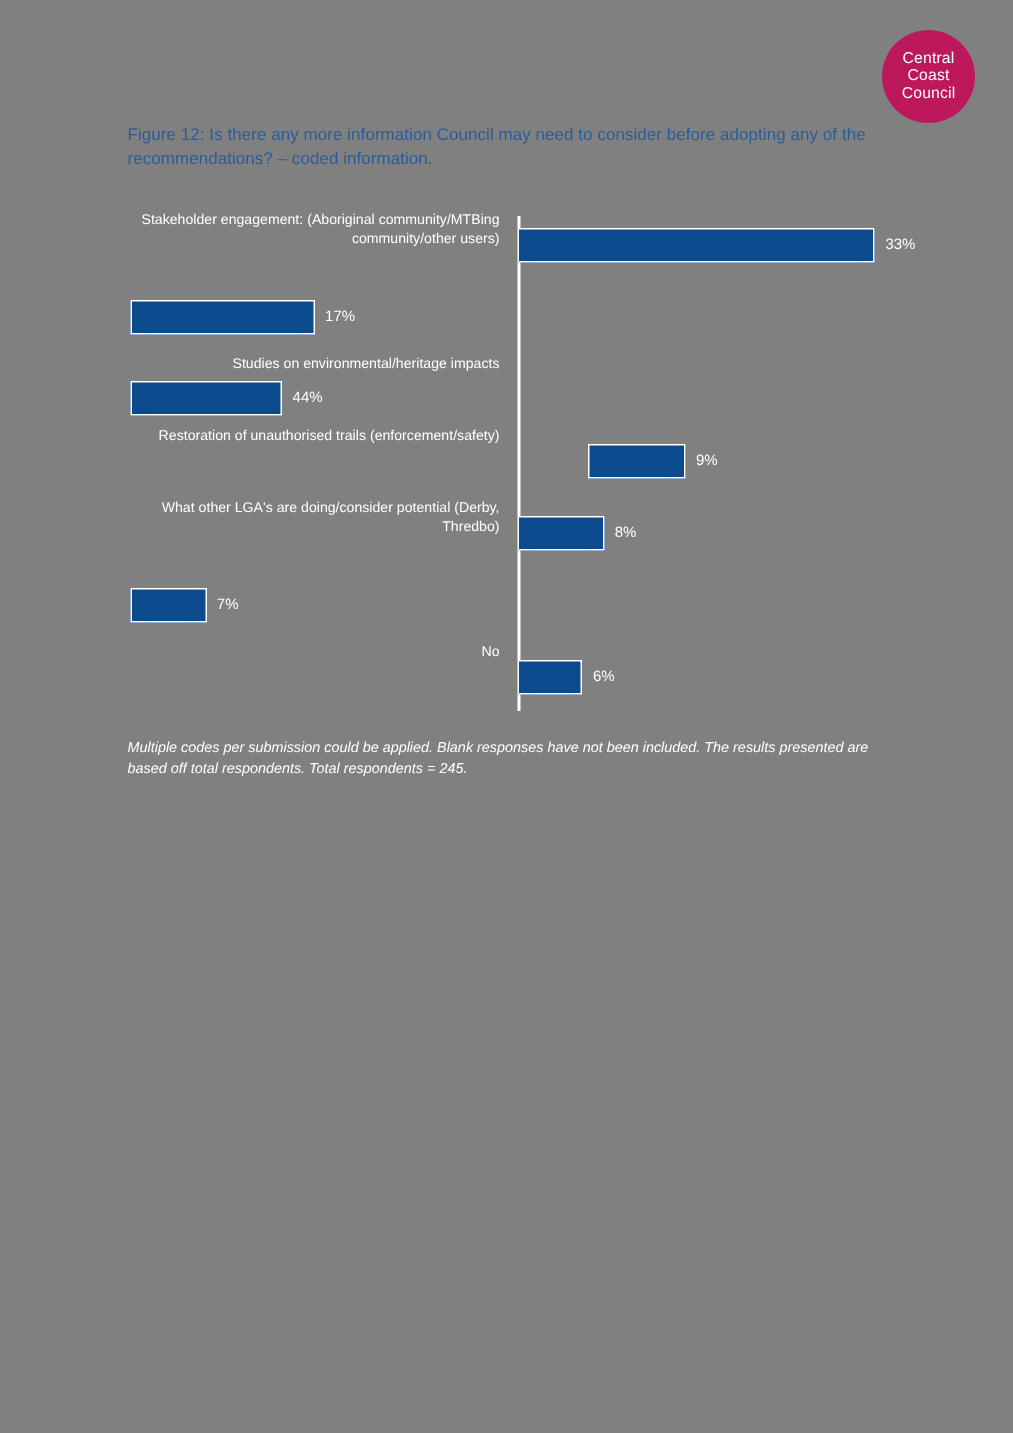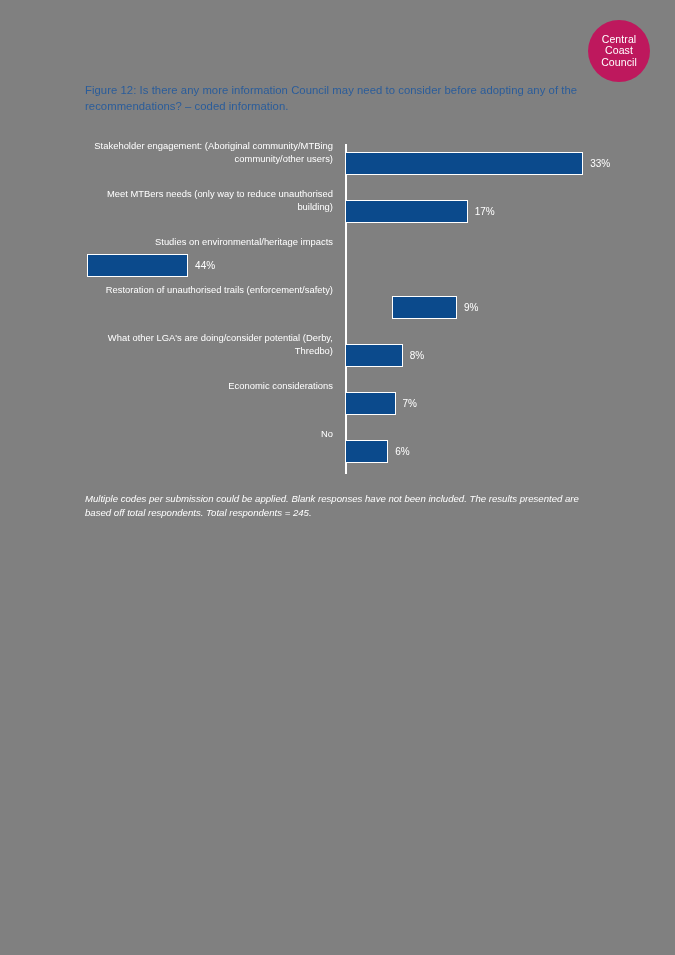--- a/index.html
+++ b/index.html
@@ -84,21 +84,20 @@
     <div class="axis"></div>
     <div id="rows">
         <div class="row" style="top: 0px;">
           <div class="cat-label">Stakeholder engagement: (Aboriginal community/MTBing community/other users)</div>
           <div class="bar-wrap">
             <div class="bar" style="width: 238.26px; background: rgb(11, 74, 140);"></div>
             <div class="val">33%</div>
           </div>
         </div>
         <div class="row" style="top: 48px;">
-          <div class="cat-label">Meet MTBers needs (only way to reduce unauthorised building)</div>
           <div class="bar-wrap">
             <div class="bar" style="width: 122.74px; background: rgb(11, 74, 140);"></div>
             <div class="val">17%</div>
           </div>
         </div>
         <div class="row" style="top: 96px; flex-direction: column;">
           <div class="cat-label">Studies on environmental/heritage impacts</div>
           <div class="bar-wrap">
             <div class="bar" style="width: 101.08px; background: rgb(11, 74, 140);"></div>
             <div class="val">44%</div>
@@ -112,21 +111,20 @@
           </div>
         </div>
         <div class="row" style="top: 192px;">
           <div class="cat-label">What other LGA's are doing/consider potential (Derby, Thredbo)</div>
           <div class="bar-wrap">
             <div class="bar" style="width: 57.76px; background: rgb(11, 74, 140);"></div>
             <div class="val">8%</div>
           </div>
         </div>
         <div class="row" style="top: 240px;">
-          <div class="cat-label">Economic considerations</div>
           <div class="bar-wrap">
             <div class="bar" style="width: 50.54px; background: rgb(11, 74, 140);"></div>
             <div class="val">7%</div>
           </div>
         </div>
         <div class="row" style="top: 288px;">
           <div class="cat-label">No</div>
           <div class="bar-wrap">
             <div class="bar" style="width: 43.32px; background: rgb(11, 74, 140);"></div>
             <div class="val">6%</div>

